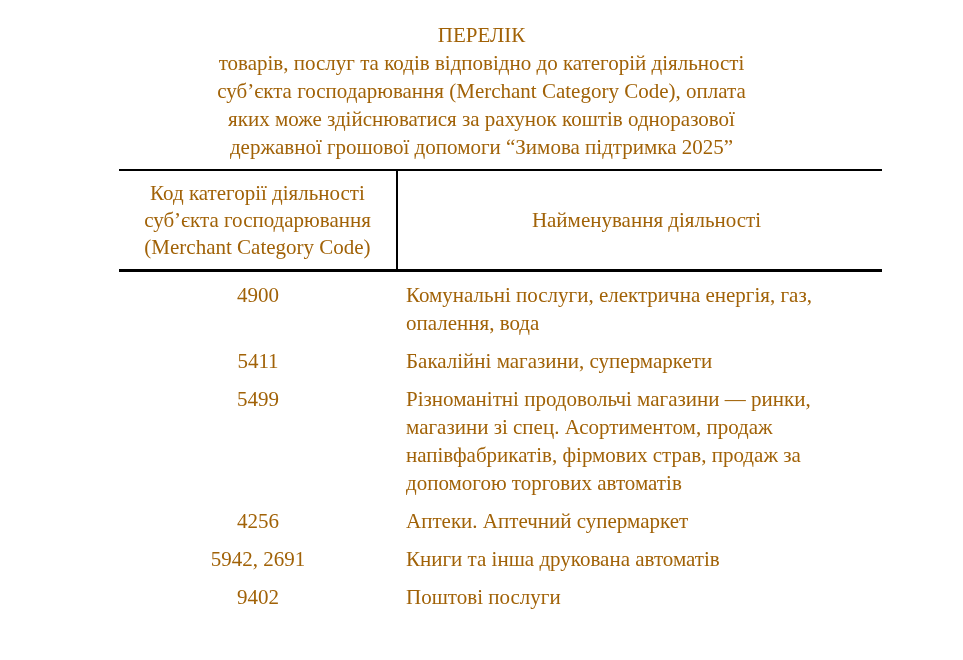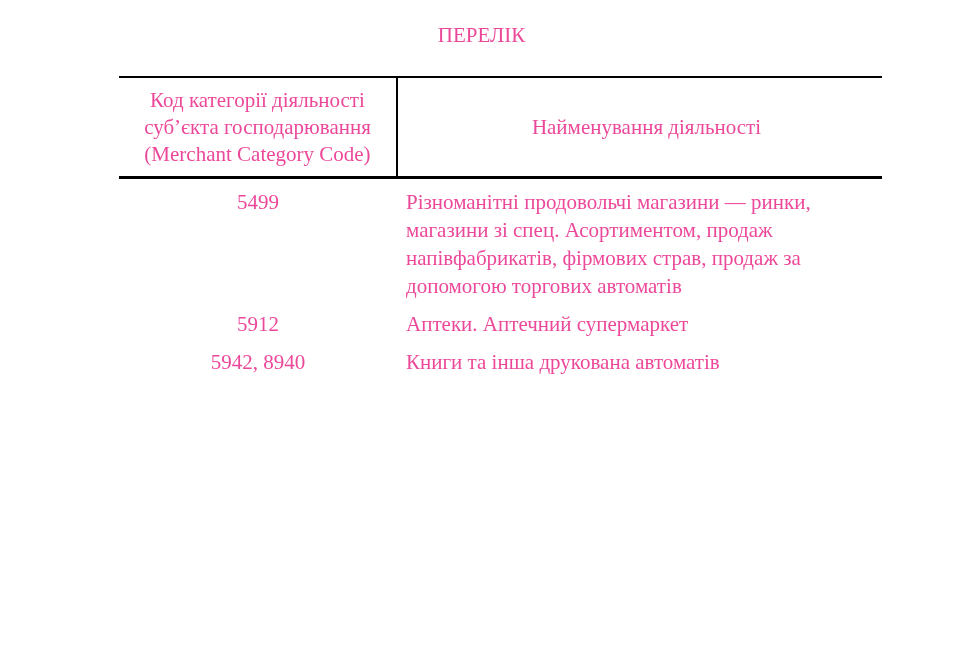--- a/index.html
+++ b/index.html
@@ -1,39 +1,39 @@
 <!DOCTYPE html>
 <html lang="uk"><head>
 <meta charset="utf-8">
 <style>
   html, body { margin: 0; padding: 0; }
   .page {
     position: relative;
     width: 963px;
     height: 660px;
     background: #ffffff;
-    color: #ec4899;
+    color: #a16207;
     font-family: "Liberation Serif", "DejaVu Serif", serif;
     overflow: hidden;
   }
   .multiline { white-space: pre-line; }
 
   .title-block {
     padding-top: 21px;
     text-align: center;
     font-size: 21px;
     line-height: 28px;
   }
   .title-heading { font-size: 21px; line-height: 28px; }
 
   table.mcc-table {
     border-collapse: collapse;
     table-layout: fixed;
     width: 763px;
-    margin: 27px 0 0 119px;
+    margin: 8px 0 0 119px;
     border-top: 2px solid #000000;
   }
   .mcc-table th {
     font-weight: normal;
     font-size: 21px;
     vertical-align: middle;
     border-bottom: 3px solid #000000;
   }
   .mcc-table th.col-code {
     width: 277px;
@@ -56,43 +56,60 @@
   .mcc-table td.code { text-align: center; }
   .mcc-table td.desc { padding-left: 9px; padding-right: 8px; }
 </style>
 </head>
 <body>
 
 <div class="page">
 
   <div class="title-block">
     <div class="title-heading">ПЕРЕЛІК</div>
+    <div class="multiline">товарів, послуг та кодів відповідно до категорій діяльності
+суб’єкта господарювання (Merchant Category Code), оплата
+яких може здійснюватися за рахунок коштів одноразової
+державної грошової допомоги “Зимова підтримка 2025”</div>
   </div>
 
   <table class="mcc-table">
     <thead>
       <tr>
         <th class="col-code multiline">Код категорії діяльності
 суб’єкта господарювання
 (Merchant Category Code)</th>
         <th class="col-name">Найменування діяльності</th>
       </tr>
     </thead>
     <tbody>
       <tr>
+        <td class="code">4900</td>
+        <td class="desc multiline">Комунальні послуги, електрична енергія, газ,
+опалення, вода</td>
+      </tr>
+      <tr>
+        <td class="code">5411</td>
+        <td class="desc multiline">Бакалійні магазини, супермаркети</td>
+      </tr>
+      <tr>
         <td class="code">5499</td>
         <td class="desc multiline">Різноманітні продовольчі магазини — ринки,
 магазини зі спец. Асортиментом, продаж
 напівфабрикатів, фірмових страв, продаж за
 допомогою торгових автоматів</td>
       </tr>
       <tr>
-        <td class="code">5912</td>
+        <td class="code">4256</td>
         <td class="desc multiline">Аптеки. Аптечний супермаркет</td>
       </tr>
       <tr>
-        <td class="code">5942, 8940</td>
+        <td class="code">5942, 2691</td>
         <td class="desc multiline">Книги та інша друкована автоматів</td>
+      </tr>
+      <tr>
+        <td class="code">9402</td>
+        <td class="desc multiline">Поштові послуги</td>
       </tr>
     </tbody>
   </table>
 
 </div>
 
 </body></html>

